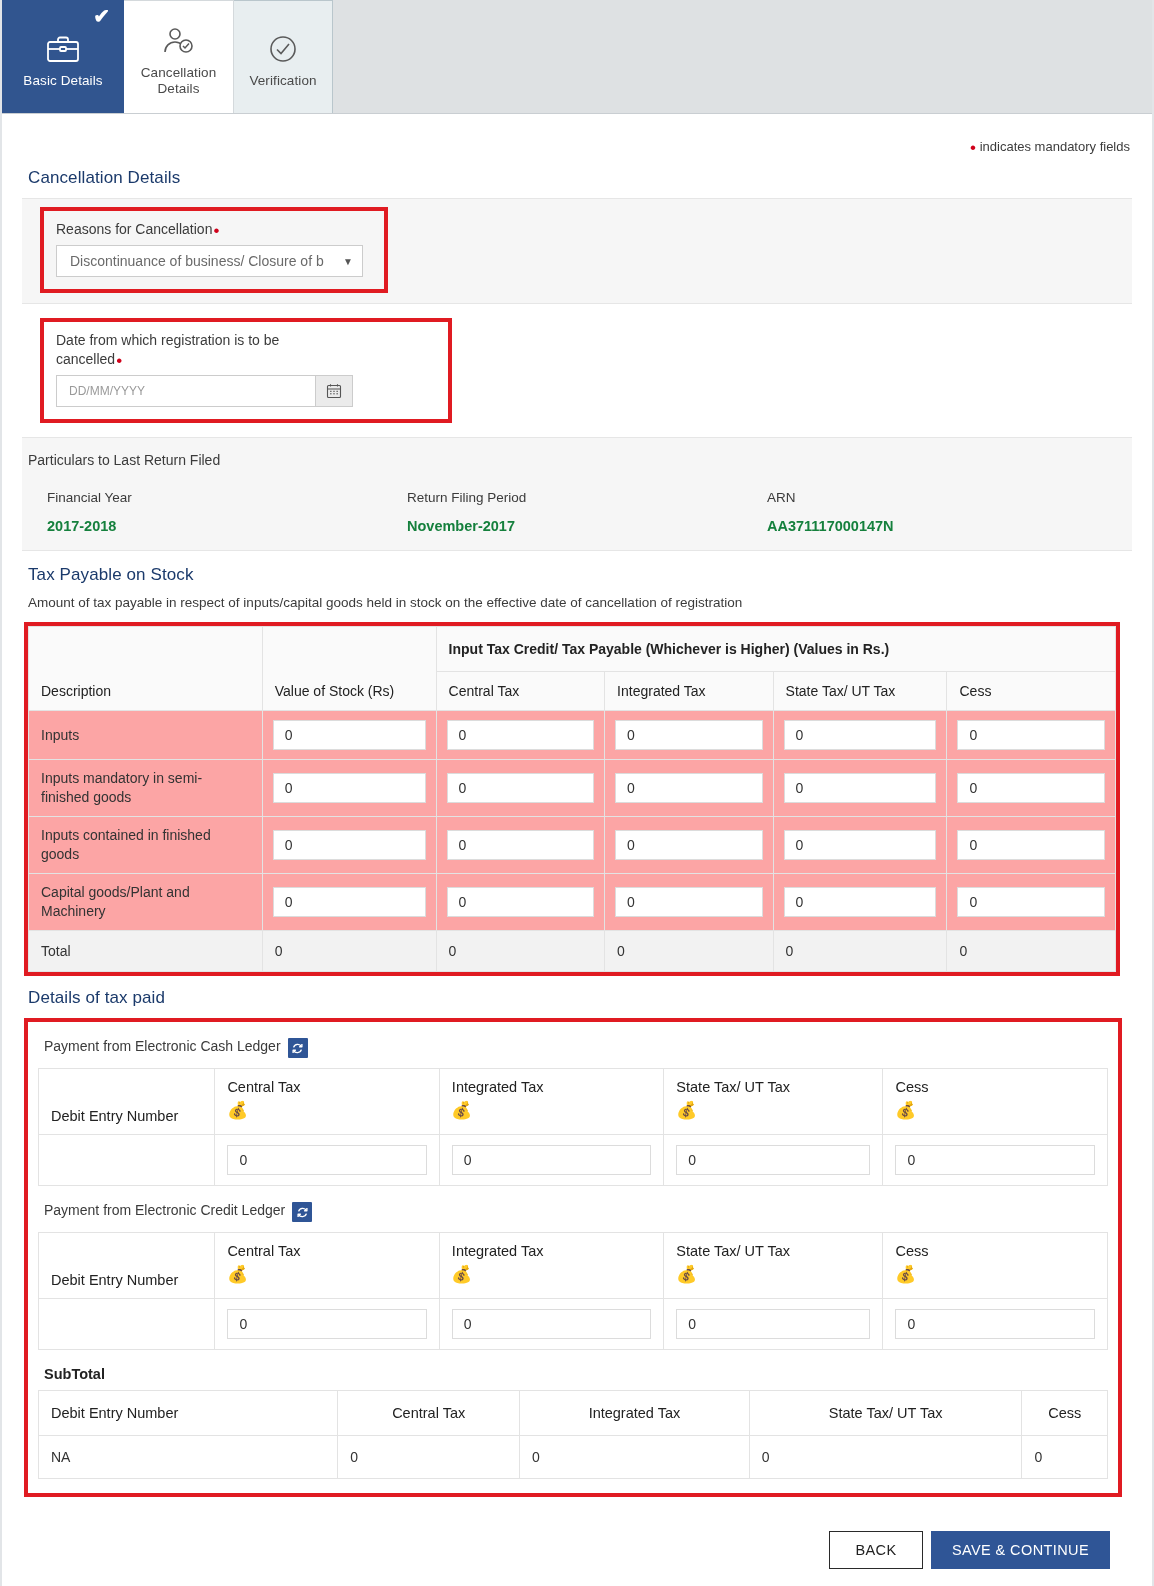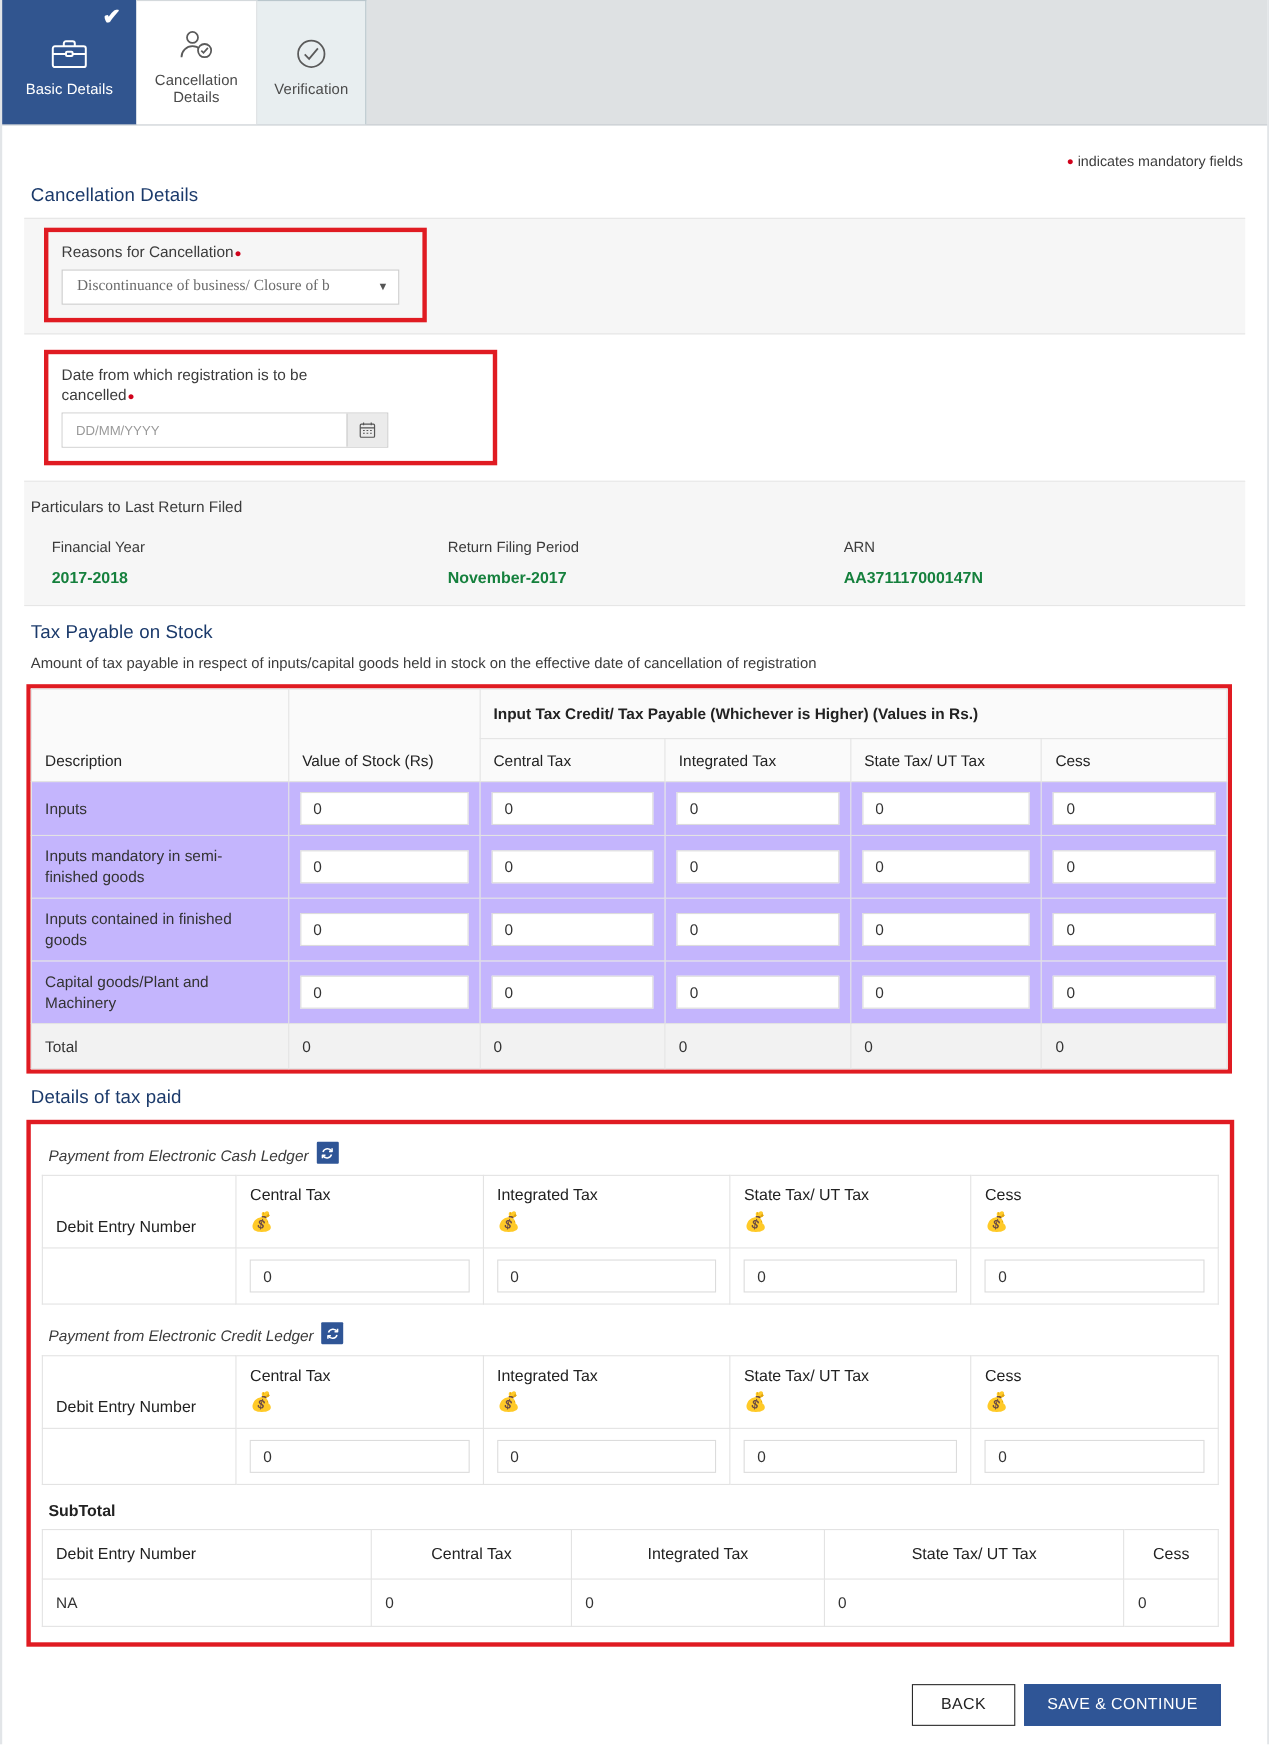--- a/index.html
+++ b/index.html
@@ -157,21 +157,20 @@
     display: flex;
     align-items: center;
     overflow: hidden;
   }
   .sel-wrap .sel-text {
     font-size: 14px;
     color: #6a6a6a;
     padding-left: 13px;
     white-space: nowrap;
     overflow: hidden;
-    font-family: Liberation Serif, serif;
   }
   .sel-wrap .caret {
     position: absolute;
     right: 9px;
     top: 50%;
     transform: translateY(-50%);
     font-size: 10px;
     color: #555;
   }
   .date-wrap {
@@ -261,21 +260,21 @@
     padding: 11px 12px;
     vertical-align: bottom;
   }
   .stock-tbl th.grouphead {
     font-weight: bold;
     vertical-align: middle;
     padding: 14px 12px;
     border-bottom: 1px solid #e3e3e3;
   }
   .stock-tbl td {
-    background: #c4b5fd;
+    background: #fca5a5;
     font-size: 14px;
     color: #333;
     padding: 9px 12px;
     vertical-align: middle;
   }
   .stock-tbl td.desc { line-height: 19px; }
   .stock-tbl td.numcell { padding: 9px 10px; }
   .cellinput {
     width: 100%;
     height: 30px;
@@ -291,24 +290,23 @@
   .stock-tbl tr.total td {
     background: #f2f2f2;
     padding: 12px;
   }
 
   
   .ledger-head {
     font-size: 14px;
     color: #3b3b3b;
     display: flex;
-    align-items: flex-end;
+    align-items: flex-start;
     gap: 7px;
     margin: 10px 0 10px 6px;
-    font-style: italic;
   }
   .refresh-btn {
     width: 20px;
     height: 20px;
     background: #2f5596;
     display: inline-flex;
     align-items: center;
     justify-content: center;
     cursor: pointer;
     border-radius: 1px;

